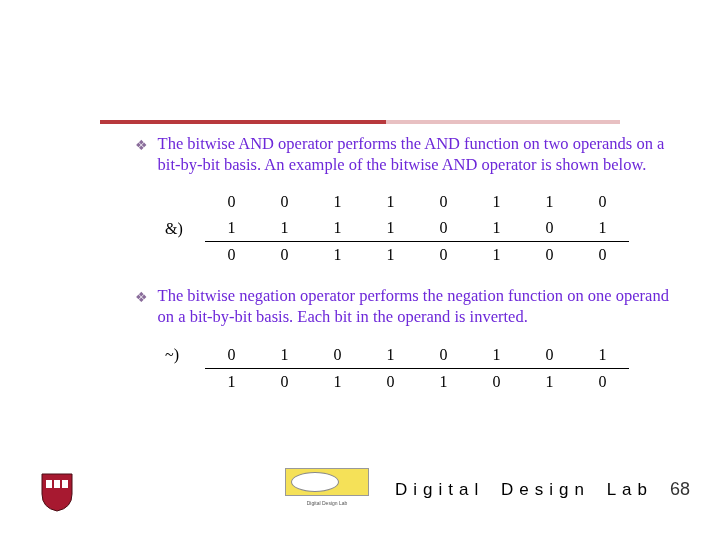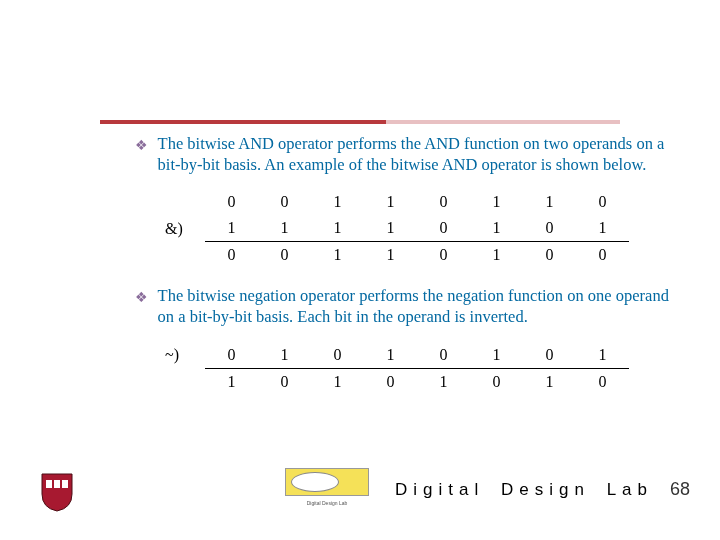--- a/index.html
+++ b/index.html
@@ -32,21 +32,21 @@
   .diamond {
     color: #8a6d9b;
     font-size: 14px;
     margin-right: 10px;
     margin-top: 3px;
     flex-shrink: 0;
   }
   .bullet-text {
     font-size: 16.5px;
     line-height: 1.25;
-    color: #0369a1;
+    color: #6d28d9;
   }
   .tbl-wrap {
     margin: 8px 0 18px 30px;
   }
   .op-row {
     display: flex;
     align-items: center;
   }
   .op-label {
     width: 40px;

